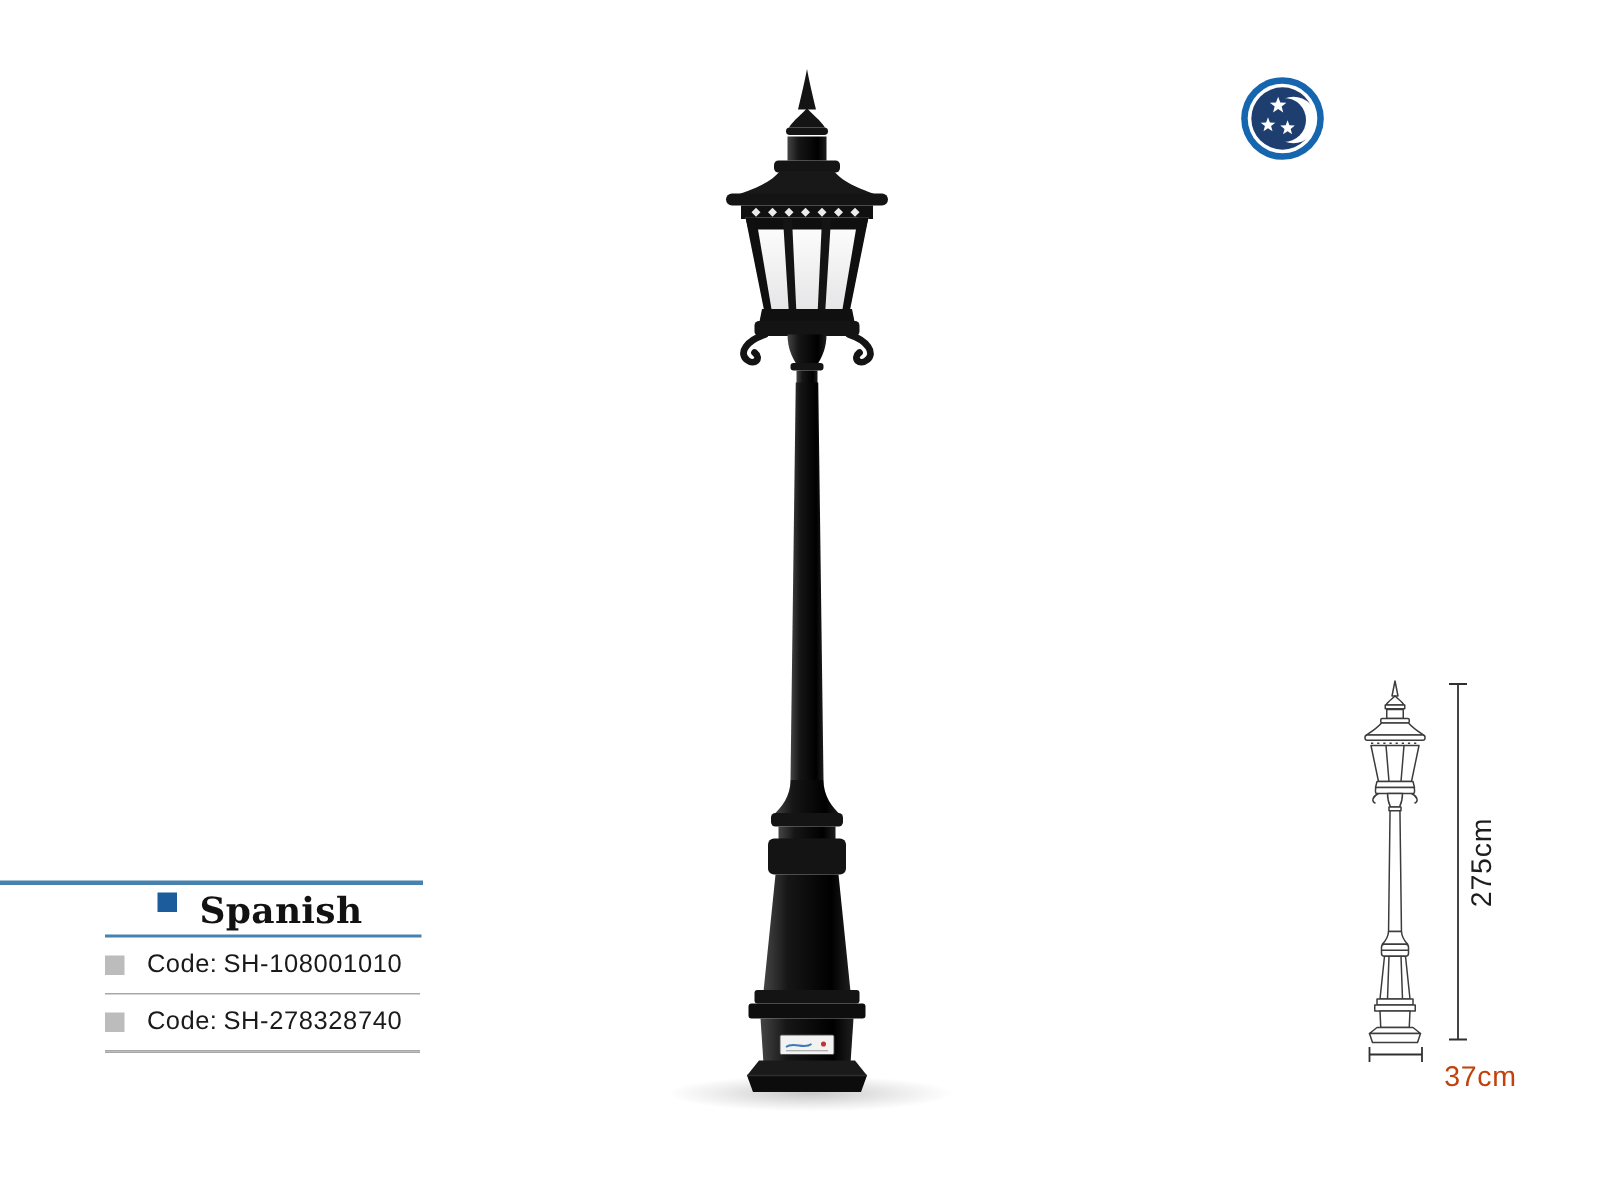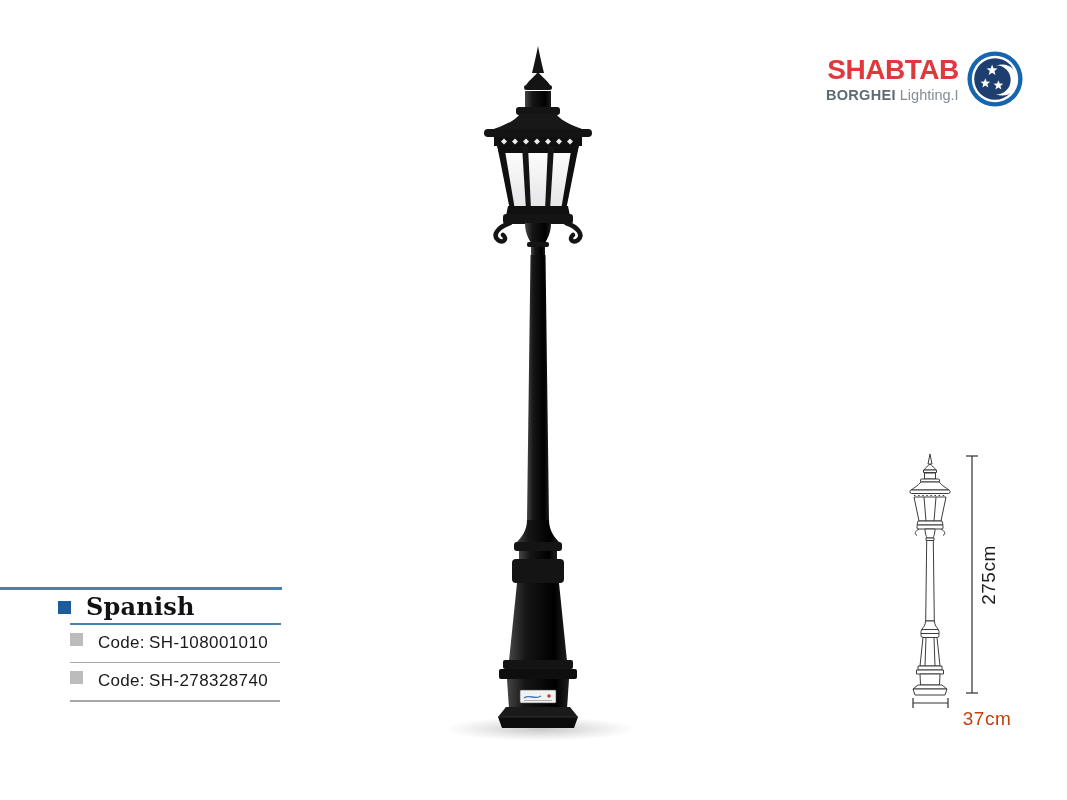--- a/index.html
+++ b/index.html
@@ -29,52 +29,46 @@
   }
   .label-w {
     position:absolute; left:987px; top:708px;
     transform:translateX(-50%);
     font-size:19px; color:#c2410c; white-space:nowrap; letter-spacing:0.5px;
   }
 
   
   .info-panel { position:absolute; left:0; top:587px; width:282px; }
   .panel-topline { width:282px; height:3px; background:#4781AE; }
-  .title-row { display:flex; align-items:center; padding:5px 0 4px 58px; }
+  .title-row { display:flex; align-items:flex-start; padding:5px 0 4px 105px; }
   .sq { display:inline-block; flex:none; }
   .sq-blue { width:13px; height:13px; background:#1C5C9C; }
   .sq-gray { width:13px; height:13px; background:#BCBCBC; }
   .product-title {
     font-family:"DejaVu Serif", serif;
     font-size:24px; font-weight:bold; color:#121212;
     margin-left:15px; letter-spacing:0.2px; line-height:1;
   }
   .blue-divider { margin-left:70px; width:211px; height:2px; background:#4781AE; }
   .gray-divider { margin-left:70px; width:210px; height:1px; background:#A8A8A8; }
-  .code-row { display:flex; align-items:flex-start; padding:8px 0 9px 70px; }
+  .code-row { display:flex; align-items:center; padding:8px 0 9px 70px; }
   .code-label { font-size:17px; color:#1a1a1a; margin-left:15px; width:48px; letter-spacing:0.3px; }
   .code-value { font-size:17px; color:#1a1a1a; margin-left:3px; letter-spacing:0.4px; }
   .website {
     margin-left:68px; padding:9px 0 8px 0;
     font-size:17px; color:#202020; letter-spacing:2.1px;
     text-decoration:none; display:block; width:214px;
   }
 </style>
 </head>
 <body>
 
 <div class="page">
 
   <header class="brand">
-    <div class="brand-text">
-      <div class="brand-name">SHABTAB</div>
-      <div class="brand-tagline">
-        <span class="bold">BORGHEI</span><span class="light">Lighting.I</span>
-      </div>
-    </div>
     <svg class="logo-mark" viewBox="0 0 60 60">
       <defs>
         <path id="star" d="M0,-1 L0.247,-0.34 L0.951,-0.309 L0.4,0.13 L0.588,0.809 L0,0.42 L-0.588,0.809 L-0.4,0.13 L-0.951,-0.309 L-0.247,-0.34 Z" fill="#ffffff"></path>
       </defs>
       <circle cx="30" cy="30" r="28.5" fill="#1566AE"></circle>
       <circle cx="30" cy="30" r="24" fill="#ffffff"></circle>
       <circle cx="30" cy="30" r="21.5" fill="#1D3E6F"></circle>
       <g>
         <circle cx="37.5" cy="31" r="16" fill="#ffffff"></circle>
         <circle cx="31" cy="31" r="15.2" fill="#1D3E6F"></circle>

